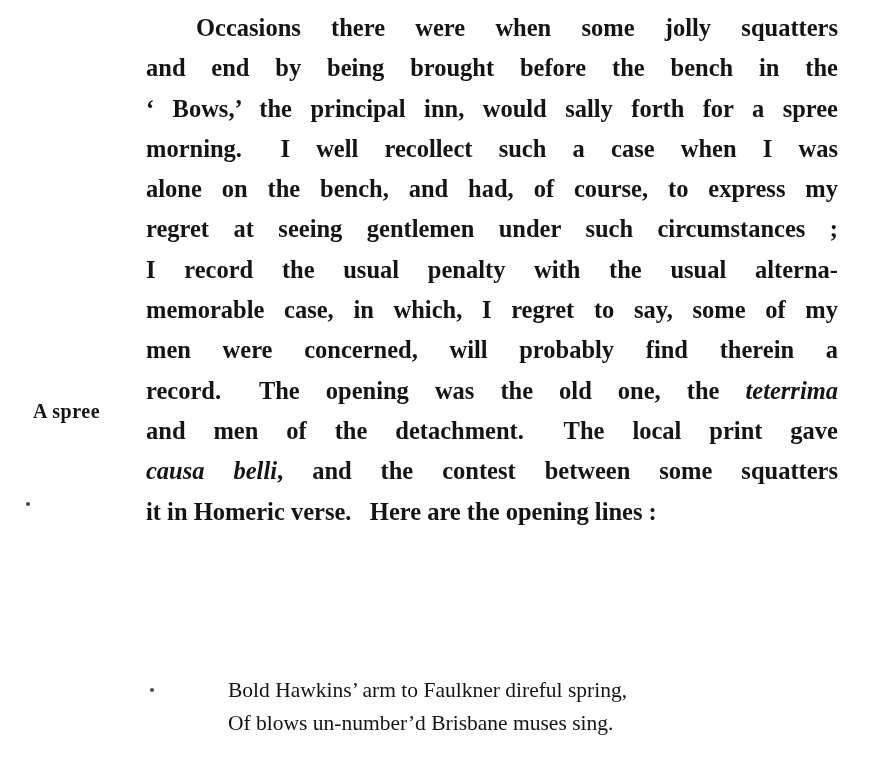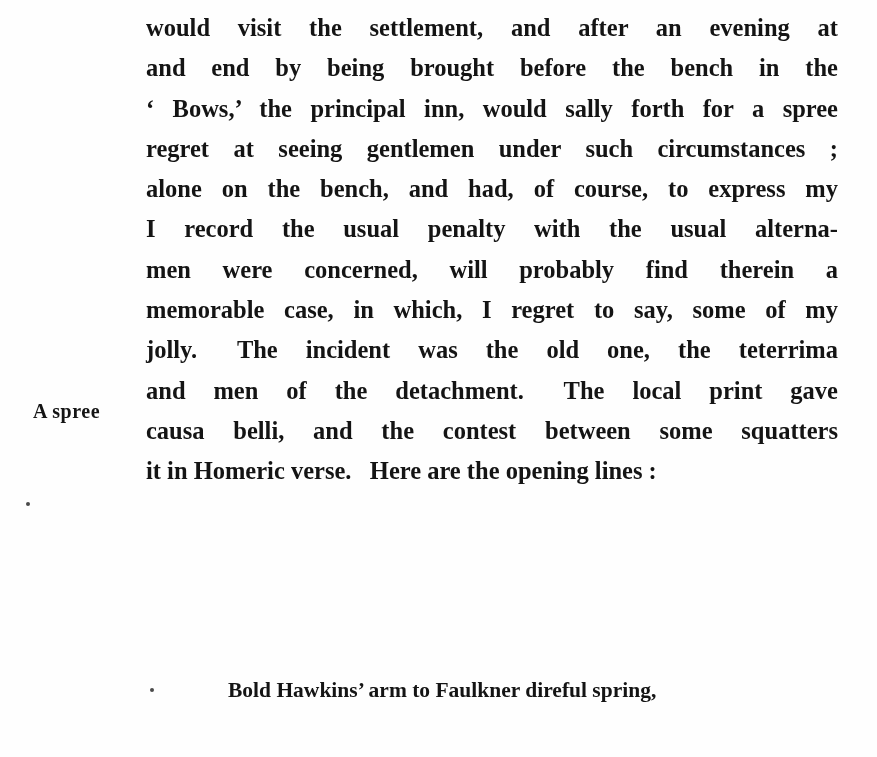--- a/index.html
+++ b/index.html
@@ -42,27 +42,28 @@
     white-space: normal;
   }
   .text-line.indent {
     text-indent: 50px;
   }
   .text-line.no-justify {
     text-align: center;
     text-align-last: left;
   }
   .italic {
+    font-style: italic;
   }
   .verse {
     position: absolute;
     left: 228px;
     top: 674px;
     font-size: 21.5px;
-    font-weight: bold;
+    font-weight: normal;
   }
   .verse-line {
     line-height: 33px;
     white-space: nowrap;
   }
   .speck {
     position: absolute;
     background: #4a4a4a;
     border-radius: 50%;
   }
@@ -70,34 +71,36 @@
   .speck-2 { left: 150px; top: 688px; width: 4px; height: 4px; }
 </style>
 </head>
 <body>
 
 <div class="page">
 
   <span class="margin-note">A spree</span>
 
   <div class="paragraph">
-      <div class="text-line"><span>would visit the settlement, and after an evening at</span></div>
+      <div class="text-line indent"><span>Occasions there were when some jolly squatters</span></div>
       <div class="text-line"><span>and end by being brought before the bench in the</span></div>
       <div class="text-line"><span>‘ Bows,’ the principal inn, would sally forth for a spree</span></div>
+      <div class="text-line"><span>morning.  I well recollect such a case when I was</span></div>
+      <div class="text-line"><span>alone on the bench, and had, of course, to express my</span></div>
       <div class="text-line"><span>regret at seeing gentlemen under such circumstances ;</span></div>
-      <div class="text-line"><span>alone on the bench, and had, of course, to express my</span></div>
       <div class="text-line"><span>I record the usual penalty with the usual alterna-</span></div>
+      <div class="text-line"><span>memorable case, in which, I regret to say, some of my</span></div>
       <div class="text-line"><span>men were concerned, will probably find therein a</span></div>
-      <div class="text-line"><span>memorable case, in which, I regret to say, some of my</span></div>
-      <div class="text-line"><span>jolly.  The incident was the old one, the </span><span class="italic">teterrima</span></div>
+      <div class="text-line"><span>record.  The opening was the old one, the </span><span class="italic">teterrima</span></div>
       <div class="text-line"><span>and men of the detachment.  The local print gave</span></div>
       <div class="text-line"><span class="italic">causa belli</span><span>, and the contest between some squatters</span></div>
       <div class="text-line no-justify"><span>it in Homeric verse.  Here are the opening lines :</span></div>
     </div>
 
   <div class="verse">
       <div class="verse-line">Bold Hawkins’ arm to Faulkner direful spring,</div>
+      <div class="verse-line">Of blows un-number’d Brisbane muses sing.</div>
     </div>
 
   <div class="speck speck-1"></div>
   <div class="speck speck-2"></div>
 
 </div>
 
 </body></html>

